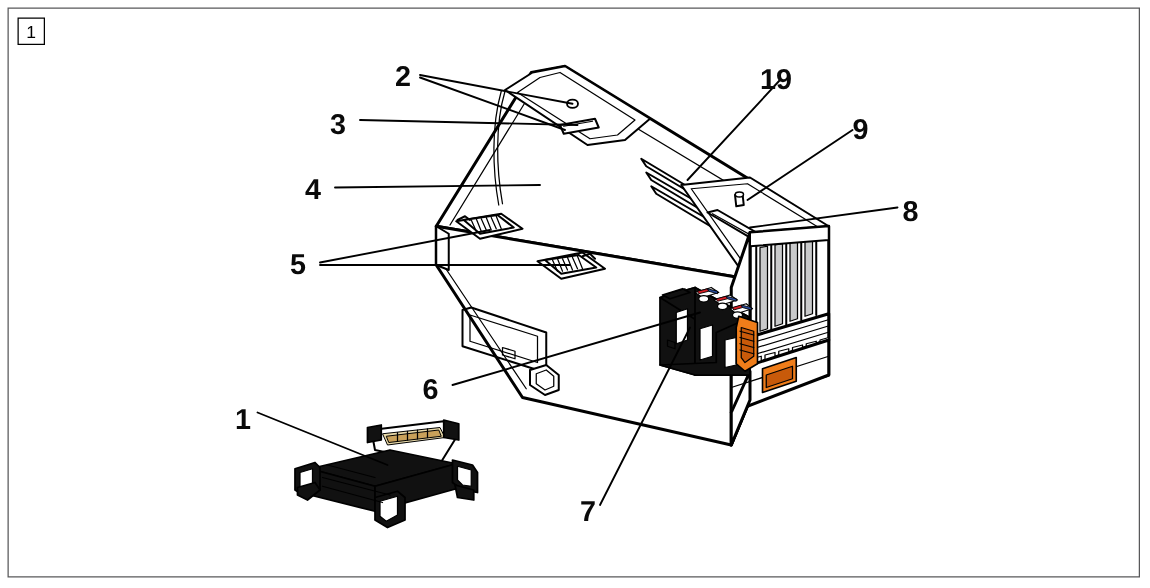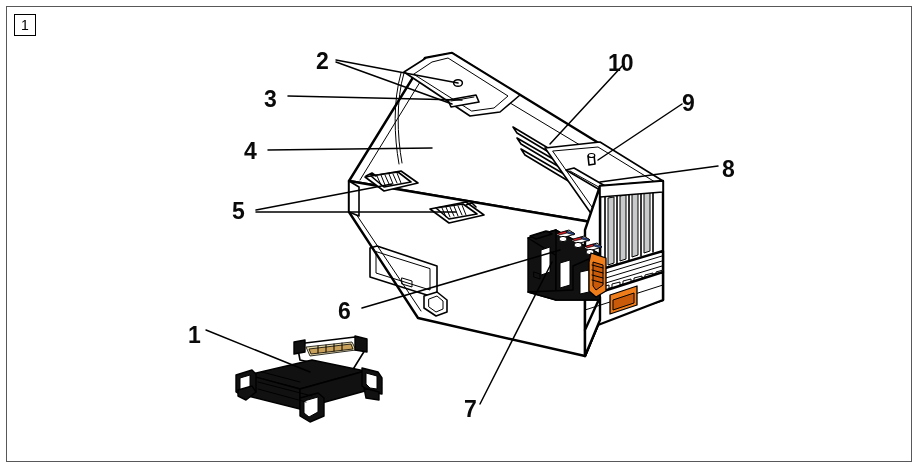--- a/index.html
+++ b/index.html
@@ -286,15 +286,15 @@
 
   <div class="callout" style="left:188px; top:324px;">1</div>
   <div class="callout" style="left:316px; top:50px;">2</div>
   <div class="callout" style="left:264px; top:88px;">3</div>
   <div class="callout" style="left:244px; top:140px;">4</div>
   <div class="callout" style="left:232px; top:200px;">5</div>
   <div class="callout" style="left:338px; top:300px;">6</div>
   <div class="callout" style="left:464px; top:398px;">7</div>
   <div class="callout" style="left:722px; top:158px;">8</div>
   <div class="callout" style="left:682px; top:92px;">9</div>
-  <div class="callout" style="left:608px; top:52px;">10</div>
+  <div class="callout" style="left:608px; top:52px;">19</div>
 
 </div>
 
 </body></html>

